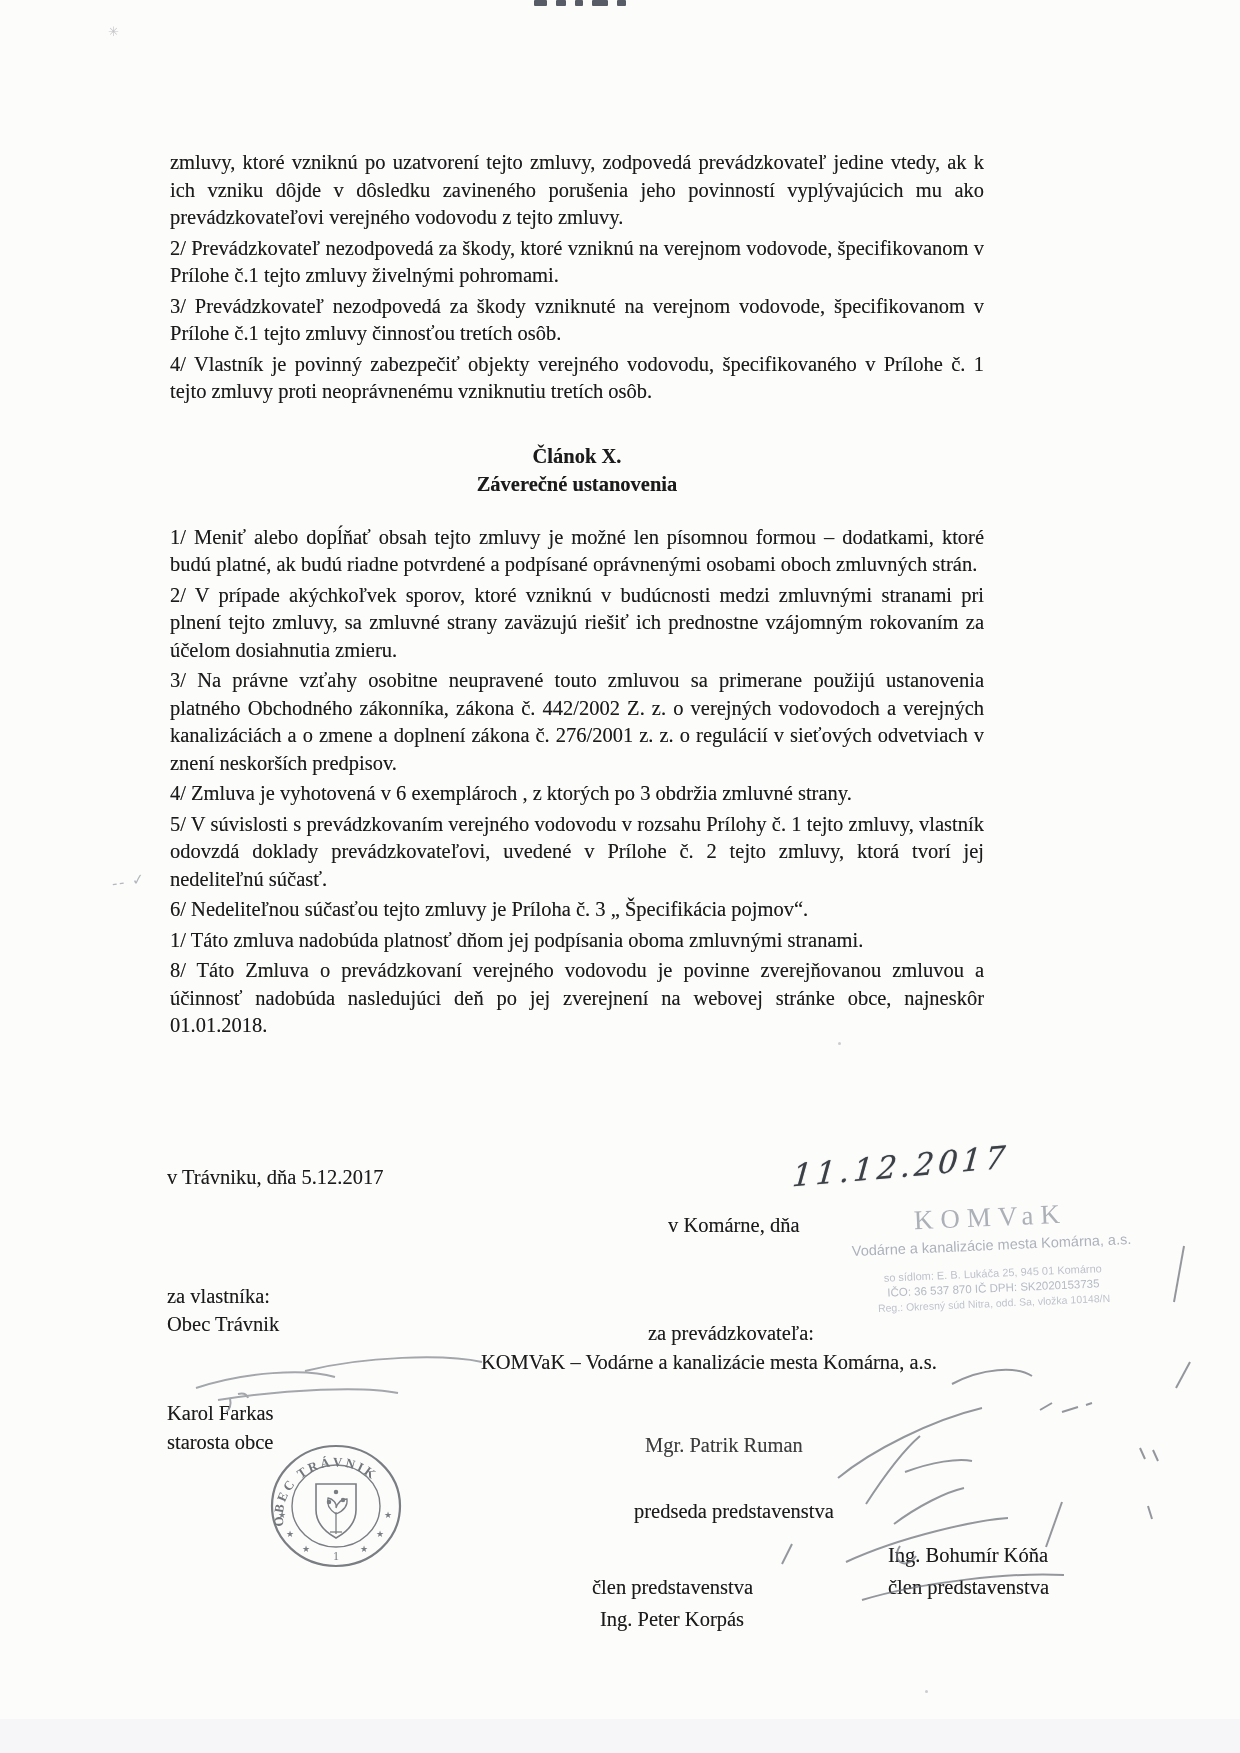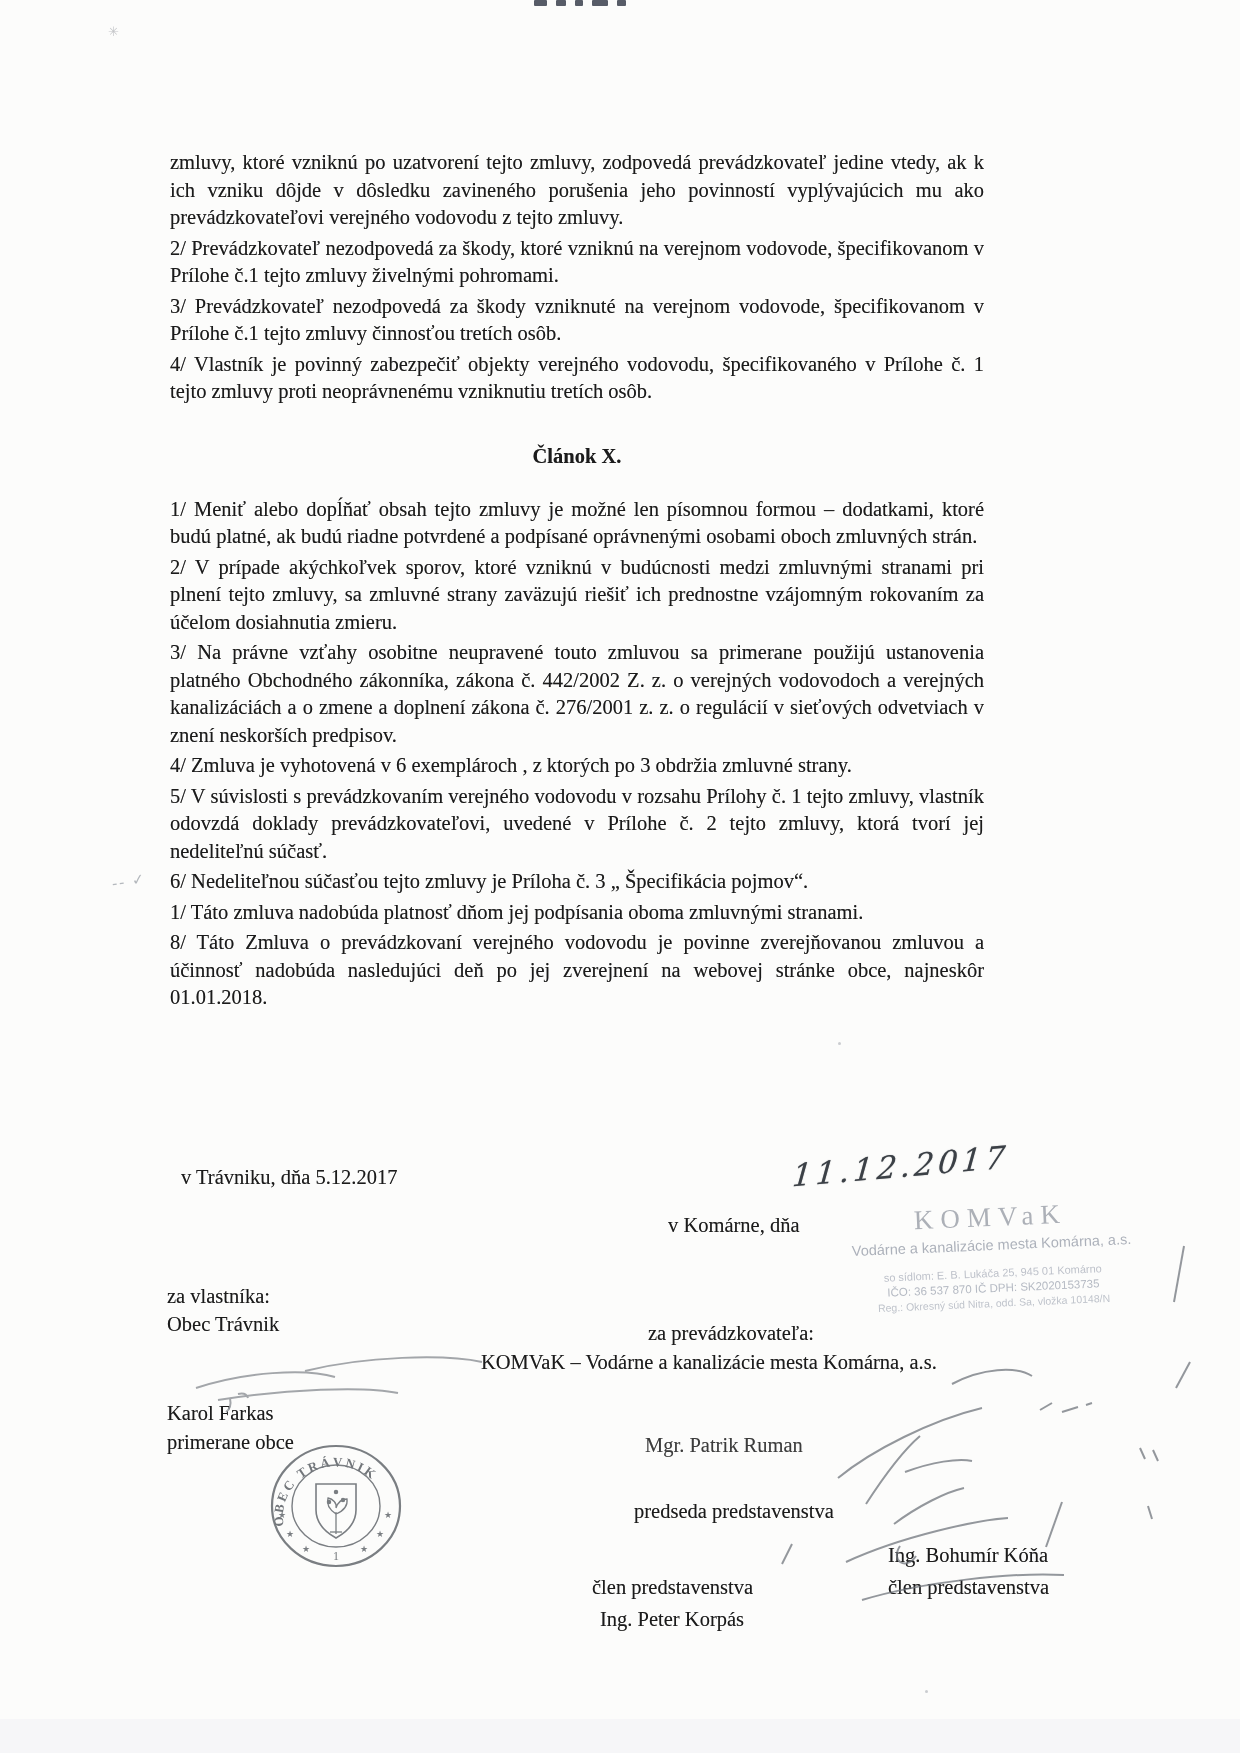--- a/index.html
+++ b/index.html
@@ -77,51 +77,52 @@
   <div class="dot-artifact" style="left:838px;top:1042px;"></div>
 
   <div class="body-text">
     <p class="para">zmluvy, ktoré vzniknú po uzatvorení tejto zmluvy, zodpovedá prevádzkovateľ jedine vtedy, ak k ich vzniku dôjde v dôsledku zavineného porušenia jeho povinností vyplývajúcich mu ako prevádzkovateľovi verejného vodovodu z tejto zmluvy.</p>
     <p class="para">2/ Prevádzkovateľ nezodpovedá za škody, ktoré vzniknú na verejnom vodovode, špecifikovanom v Prílohe č.1 tejto zmluvy živelnými pohromami.</p>
     <p class="para">3/ Prevádzkovateľ nezodpovedá za škody vzniknuté na verejnom vodovode, špecifikovanom v Prílohe č.1 tejto zmluvy činnosťou tretích osôb.</p>
     <p class="para">4/ Vlastník je povinný zabezpečiť objekty verejného vodovodu, špecifikovaného v Prílohe č. 1 tejto zmluvy proti neoprávnenému vzniknutiu tretích osôb.</p>
 
     <div class="article-heading">
       <div>Článok X.</div>
+      <div>Záverečné ustanovenia</div>
     </div>
 
     <p class="para">1/ Meniť alebo dopĺňať obsah tejto zmluvy je možné len písomnou formou – dodatkami, ktoré budú platné, ak budú riadne potvrdené a podpísané oprávnenými osobami oboch zmluvných strán.</p>
     <p class="para">2/ V prípade akýchkoľvek sporov, ktoré vzniknú v budúcnosti medzi zmluvnými stranami pri plnení tejto zmluvy, sa zmluvné strany zaväzujú riešiť ich prednostne vzájomným rokovaním za účelom dosiahnutia zmieru.</p>
     <p class="para">3/ Na právne vzťahy osobitne neupravené touto zmluvou sa primerane použijú ustanovenia platného Obchodného zákonníka, zákona č. 442/2002 Z. z. o verejných vodovodoch a verejných kanalizáciách a o zmene a doplnení zákona č. 276/2001 z. z. o regulácií v sieťových odvetviach v znení neskorších predpisov.</p>
     <p class="para">4/ Zmluva je vyhotovená v 6 exemplároch , z ktorých po 3 obdržia zmluvné strany.</p>
     <p class="para">5/ V súvislosti s prevádzkovaním verejného vodovodu v rozsahu Prílohy č. 1 tejto zmluvy, vlastník odovzdá doklady prevádzkovateľovi, uvedené v Prílohe č. 2 tejto zmluvy, ktorá tvorí jej nedeliteľnú súčasť.</p>
     <p class="para">6/ Nedeliteľnou súčasťou tejto zmluvy je Príloha č. 3 „ Špecifikácia pojmov“.</p>
     <p class="para">1/ Táto zmluva nadobúda platnosť dňom jej podpísania oboma zmluvnými stranami.</p>
     <p class="para">8/ Táto Zmluva o prevádzkovaní verejného vodovodu je povinne zverejňovanou zmluvou a účinnosť nadobúda nasledujúci deň po jej zverejnení na webovej stránke obce, najneskôr 01.01.2018.</p>
   </div>
 
-  <div class="abs" style="left:181px;top:1166px;text-align:center;">v Trávniku, dňa  5.12.2017</div>
+  <div class="abs" style="left:167px;top:1166px;text-align:center;">v Trávniku, dňa  5.12.2017</div>
   <div class="abs" style="left:668px;top:1166px;margin-top:48px;">v Komárne, dňa</div>
   <div class="handwritten-date">11.12.2017</div>
 
   <div class="komvak-stamp">
     <div class="stamp-line1">KOMVaK</div>
     <div class="stamp-line2">Vodárne a kanalizácie mesta Komárna, a.s.</div>
     <div class="stamp-line3">so sídlom: E. B. Lukáča 25, 945 01 Komárno</div>
     <div class="stamp-line4">IČO: 36 537 870      IČ DPH: SK2020153735</div>
     <div class="stamp-line5">Reg.: Okresný súd Nitra, odd. Sa, vložka 10148/N</div>
   </div>
 
   <div class="abs" style="left:167px;top:1285px;">za vlastníka:</div>
   <div class="abs" style="left:167px;top:1313px;">Obec Trávnik</div>
   <div class="abs" style="left:648px;top:1322px;">za prevádzkovateľa:</div>
   <div class="abs" style="left:481px;top:1351px;">KOMVaK – Vodárne a kanalizácie mesta Komárna, a.s.</div>
 
   <div class="abs" style="left:167px;top:1402px;">Karol Farkas</div>
-  <div class="abs" style="left:167px;top:1431px;">primerane obce</div>
+  <div class="abs" style="left:167px;top:1431px;">starosta obce</div>
 
   <div class="abs" style="left:645px;top:1434px;opacity:.85;">Mgr. Patrik Ruman</div>
   <div class="abs" style="left:634px;top:1464px;margin-top:36px;">predseda predstavenstva</div>
 
   <div class="abs" style="left:600px;top:1608px;">Ing. Peter Korpás</div>
   <div class="abs" style="left:592px;top:1576px;">člen predstavenstva</div>
   <div class="abs" style="left:888px;top:1544px;">Ing. Bohumír Kóňa</div>
   <div class="abs" style="left:888px;top:1576px;">člen predstavenstva</div>
 
   <svg class="seal-svg" width="136" height="130" viewBox="0 0 136 130">

